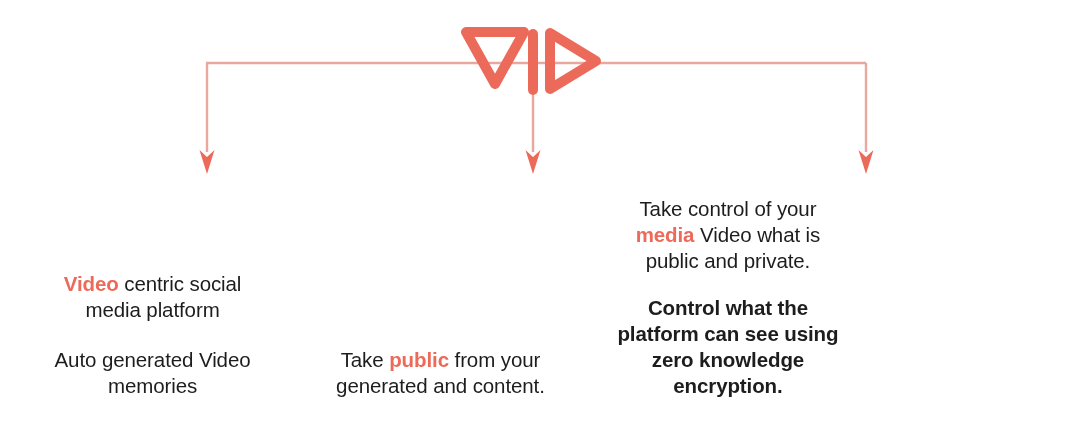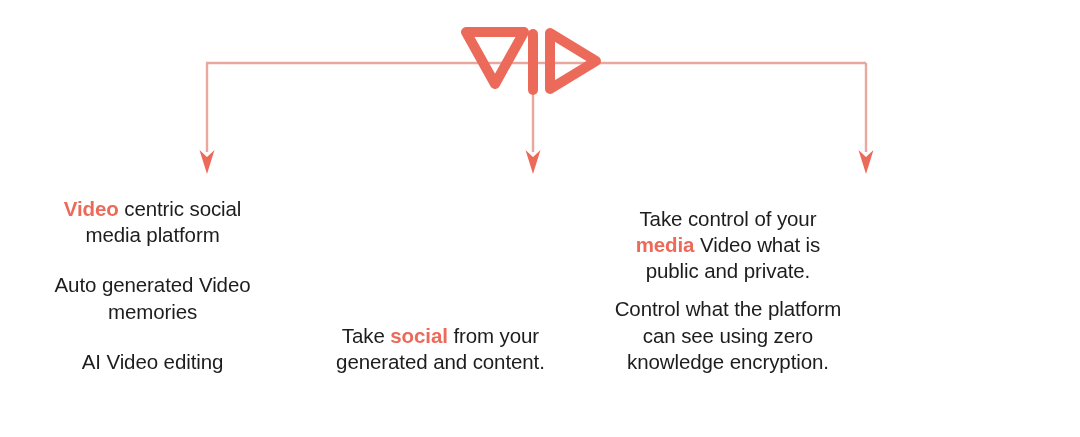--- a/index.html
+++ b/index.html
@@ -64,21 +64,22 @@
     font-size: 20.5px;
     line-height: 1.28;
     letter-spacing: -0.1px;
     color: #1d1d1d;
     font-weight: 400;
   }
   .para + .para {
     margin-top: 24px;
   }
   .col-3 .para + .para {
-    margin-top: 12px;
+    margin-top: 20px;
+    font-weight: bold;
   }
   .accent {
     color: #ec6a5a;
     font-weight: 700;
   }
 </style>
 </head>
 <body>
 
 <div id="infographic">
@@ -103,24 +104,23 @@
 
     <line x1="81" y1="16" x2="81" y2="72" stroke="#ec6a5a" stroke-width="10" stroke-linecap="round"></line>
 
     <path d="M98 15 V71 L144 43 Z" fill="none" stroke="#ec6a5a" stroke-width="10" stroke-linejoin="round" stroke-linecap="round"></path>
   </svg>
 
   <div class="columns">
     <div class="column col-1">
         <p class="para"><span class="accent">Video</span><span> centric social media platform</span></p>
         <p class="para"><span>Auto generated Video memories</span></p>
-        <p class="para"><span>AI Video editing</span></p>
       </div>
     <div class="column col-2">
-        <p class="para"><span>Take </span><span class="accent">social</span><span> from your generated and content.</span></p>
+        <p class="para"><span>Take </span><span class="accent">public</span><span> from your generated and content.</span></p>
       </div>
     <div class="column col-3">
         <p class="para"><span>Take control of your </span><span class="accent">media</span><span> Video what is public and private.</span></p>
         <p class="para"><span>Control what the platform can see using zero knowledge encryption.</span></p>
       </div>
   </div>
 
 </div>
 
 </body></html>

